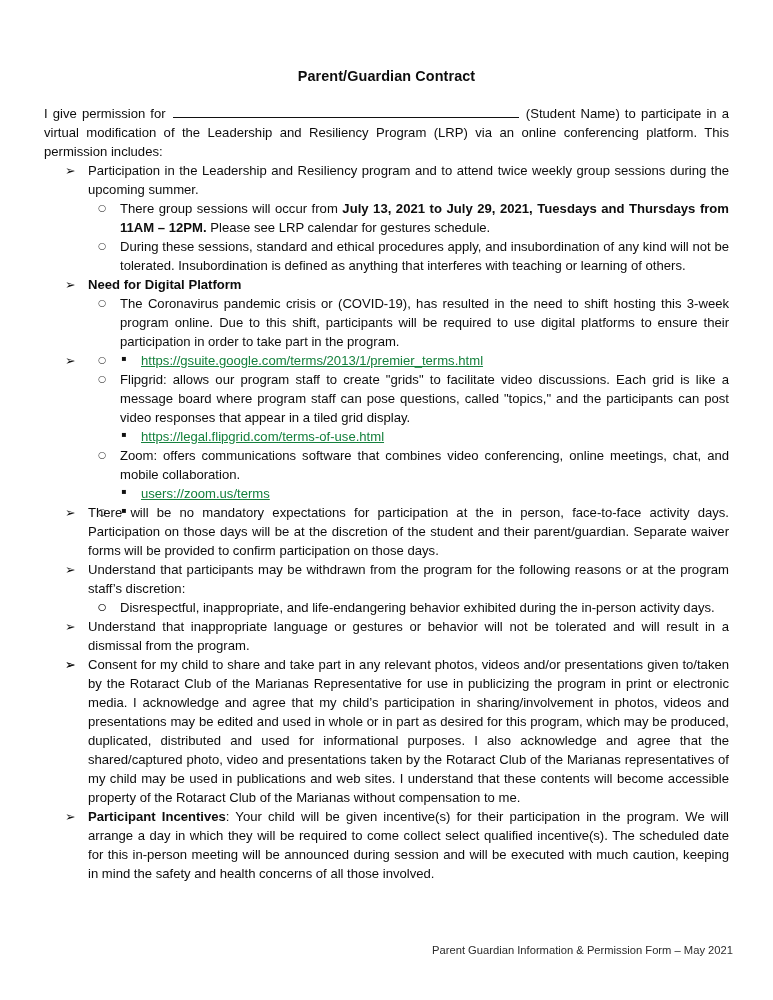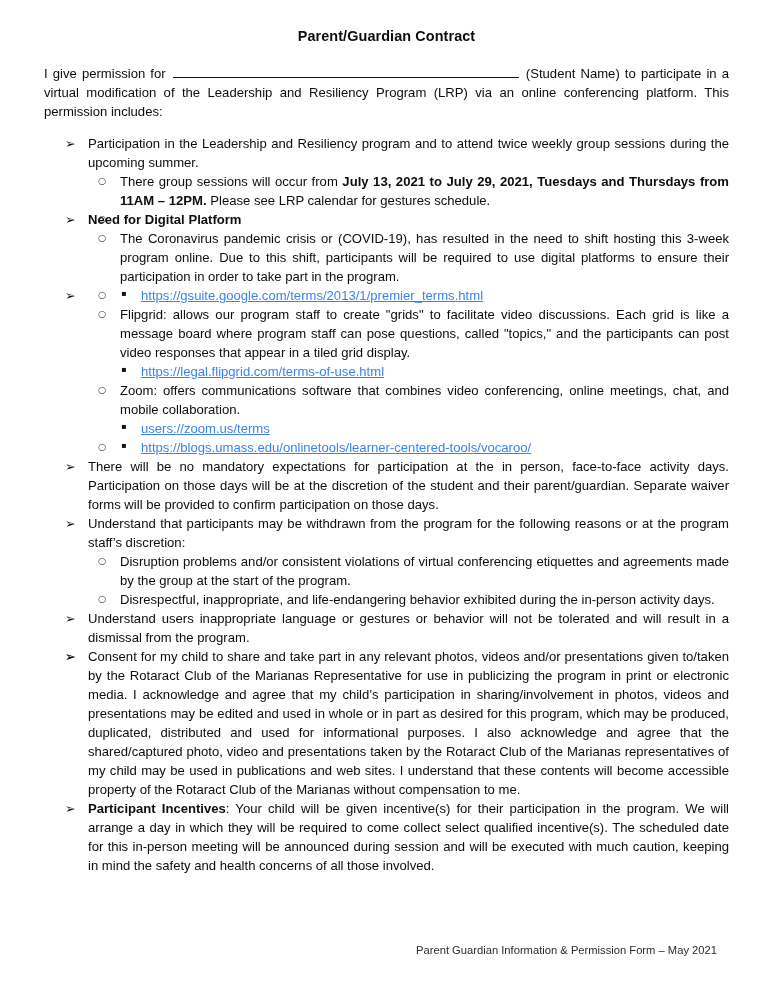--- a/index.html
+++ b/index.html
@@ -10,37 +10,37 @@
   body {
     font-family: "Liberation Sans", sans-serif;
     color: #0d0d0d;
   }
   .page {
     position: relative;
     width: 773px;
     height: 1000px;
     background: #ffffff;
     box-sizing: border-box;
-    padding: 28px 44px 0 44px;
+    padding: 68px 44px 0 44px;
     overflow: hidden;
   }
   .doc-title {
     text-align: center;
     font-size: 14.4px;
     font-weight: bold;
     letter-spacing: .1px;
     margin: 0 0 20px 0;
     line-height: 1.2;
   }
   .para {
     font-size: 13.1px;
     line-height: 1.45;
     text-align: justify;
     text-justify: inter-word;
-    margin: 0 0 13px 0;
+    margin: 0 0 0 0;
   }
   .blank-line {
     display: inline-block;
     width: 346px;
     border-bottom: 1.1px solid #111;
     height: 11px;
     vertical-align: baseline;
     margin: 0 2px;
   }
 
@@ -97,28 +97,28 @@
     font-size: 8px;
     top: 1px;
     color: #111;
     font-family: "DejaVu Sans", sans-serif;
   }
   .nowrap-last {
     text-align: left;
   }
   b, .b { font-weight: bold; }
   a.doclink, .doclink {
-    color: #3b82f6;
+    color: #15803d;
     text-decoration: underline;
     text-underline-offset: 1px;
     font-size: 13.1px;
   }
   .footer {
     position: absolute;
-    right: 56px;
+    right: 40px;
     bottom: 42px;
     font-size: 11.2px;
     color: #2b2b2b;
     text-align: right;
     line-height: 1.3;
   }
 </style>
 </head>
 <body>
 
@@ -130,21 +130,21 @@
     <span>I give permission for</span>
     <span class="blank-line"></span>
     <span>(Student Name) to participate in a virtual modification of the Leadership and Resiliency Program (LRP) via an online conferencing platform. This permission includes:</span>
   </p>
 
   <div id="list-root">
       <ul class="lvl1">
         <li class="item"><span class="bullet">➢</span><span><span>Participation in the Leadership and Resiliency program and to attend twice weekly group sessions during the upcoming summer.</span></span></li>
         <ul class="lvl2">
           <li class="item"><span class="bullet">○</span><span><span>There group sessions will occur from </span><b>July 13, 2021 to July 29, 2021, Tuesdays and Thursdays from 11AM – 12PM.</b><span> Please see LRP calendar for gestures schedule.</span></span></li>
-          <li class="item"><span class="bullet">○</span></li>
+          <li class="item"><span class="bullet">○</span><span><span>During these sessions, standard and ethical procedures apply, and insubordination of any kind will not be tolerated. Insubordination is defined as anything that interferes with teaching or learning of others.</span></span></li>
         </ul>
         <li class="item"><span class="bullet">➢</span><span><b>Need for Digital Platform</b></span></li>
         <ul class="lvl2">
           <li class="item"><span class="bullet">○</span><span><span>The Coronavirus pandemic crisis or (COVID-19), has resulted in the need to shift hosting this 3-week program online. Due to this shift, participants will be required to use digital platforms to ensure their participation in order to take part in the program.</span></span></li>
         </ul>
         <li class="item"><span class="bullet">➢</span></li>
         <ul class="lvl2">
           <li class="item"><span class="bullet">○</span></li>
           <ul class="lvl3">
             <li class="item nowrap-last"><span class="bullet">▪</span><span><a class="doclink" href="#">https://gsuite.google.com/terms/2013/1/premier_terms.html</a></span></li>
@@ -152,30 +152,30 @@
           <li class="item"><span class="bullet">○</span><span><span>Flipgrid: allows our program staff to create "grids" to facilitate video discussions. Each grid is like a message board where program staff can pose questions, called "topics," and the participants can post video responses that appear in a tiled grid display.</span></span></li>
           <ul class="lvl3">
             <li class="item nowrap-last"><span class="bullet">▪</span><span><a class="doclink" href="#">https://legal.flipgrid.com/terms-of-use.html</a></span></li>
           </ul>
           <li class="item"><span class="bullet">○</span><span><span>Zoom: offers communications software that combines video conferencing, online meetings, chat, and mobile collaboration.</span></span></li>
           <ul class="lvl3">
             <li class="item nowrap-last"><span class="bullet">▪</span><span><a class="doclink" href="#">users://zoom.us/terms</a></span></li>
           </ul>
           <li class="item"><span class="bullet">○</span></li>
           <ul class="lvl3">
-            <li class="item nowrap-last"><span class="bullet">▪</span><span><a class="doclink" href="#">https://blogs.umass.edu/onlinetools/learner-centered-tools/vocaroo/</a></span></li>
+            <li class="item nowrap-last"><span class="bullet">▪</span></li>
           </ul>
         </ul>
         <li class="item"><span class="bullet">➢</span><span><span>There will be no mandatory expectations for participation at the in person, face-to-face activity days. Participation on those days will be at the discretion of the student and their parent/guardian. Separate waiver forms will be provided to confirm participation on those days.</span></span></li>
         <li class="item"><span class="bullet">➢</span><span><span>Understand that participants may be withdrawn from the program for the following reasons or at the program staff’s discretion:</span></span></li>
         <ul class="lvl2">
-          <li class="item"><span class="bullet">○</span><span><span>Disruption problems and/or consistent violations of virtual conferencing etiquettes and agreements made by the group at the start of the program.</span></span></li>
+          <li class="item"><span class="bullet">○</span></li>
           <li class="item"><span class="bullet">○</span><span><span>Disrespectful, inappropriate, and life-endangering behavior exhibited during the in-person activity days.</span></span></li>
         </ul>
-        <li class="item"><span class="bullet">➢</span><span><span>Understand users inappropriate language or gestures or behavior will not be tolerated and will result in a dismissal from the program.</span></span></li>
+        <li class="item"><span class="bullet">➢</span><span><span>Understand that inappropriate language or gestures or behavior will not be tolerated and will result in a dismissal from the program.</span></span></li>
         <li class="item"><span class="bullet">➢</span></li>
         <li class="item"><span class="bullet">➢</span><span><span>Consent for my child to share and take part in any relevant photos, videos and/or presentations given to/taken by the Rotaract Club of the Marianas Representative for use in publicizing the program in print or electronic media. I acknowledge and agree that my child’s participation in sharing/involvement in photos, videos and presentations may be edited and used in whole or in part as desired for this program, which may be produced, duplicated, distributed and used for informational purposes. I also acknowledge and agree that the shared/captured photo, video and presentations taken by the Rotaract Club of the Marianas representatives of my child may be used in publications and web sites. I understand that these contents will become accessible property of the Rotaract Club of the Marianas without compensation to me.</span></span></li>
         <li class="item"><span class="bullet">➢</span><span><b>Participant Incentives</b><span>: Your child will be given incentive(s) for their participation in the program. We will arrange a day in which they will be required to come collect select qualified incentive(s). The scheduled date for this in-person meeting will be announced during session and will be executed with much caution, keeping in mind the safety and health concerns of all those involved.</span></span></li>
       </ul>
     </div>
 
   <div class="footer">Parent Guardian Information &amp; Permission Form – May 2021</div>
 
 </div>
 

